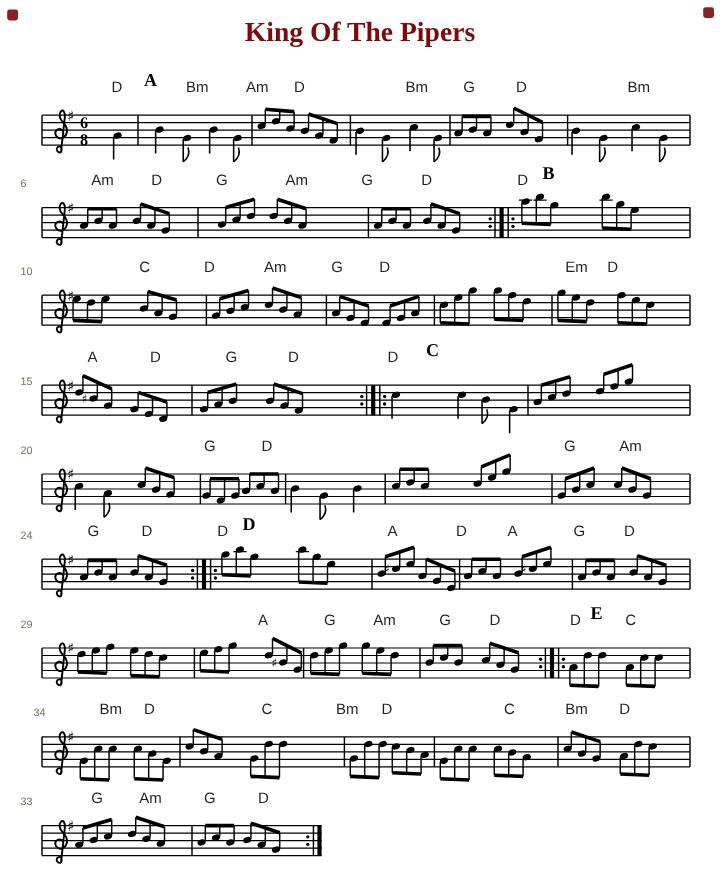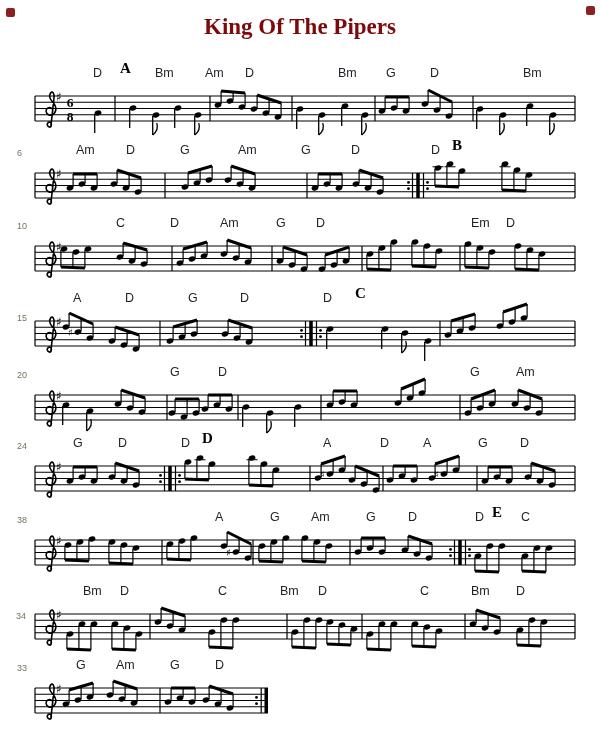--- a/index.html
+++ b/index.html
@@ -655,21 +655,21 @@
         <line x1="498.9" y1="47" x2="498.9" y2="72" stroke="#000000" stroke-width="1.2"></line>
         <line x1="474.9" y1="71" x2="498.9" y2="72" stroke="#000000" stroke-width="3"></line>
         <ellipse cx="525" cy="56" rx="3.5" ry="2.5" transform="rotate(-18 525 56)" fill="#000000"></ellipse>
         <ellipse cx="537" cy="48" rx="3.5" ry="2.5" transform="rotate(-18 537 48)" fill="#000000"></ellipse>
         <ellipse cx="549" cy="48" rx="3.5" ry="2.5" transform="rotate(-18 549 48)" fill="#000000"></ellipse>
         <line x1="521.9" y1="57" x2="521.9" y2="71" stroke="#000000" stroke-width="1.2"></line>
         <line x1="533.9" y1="49" x2="533.9" y2="71.5" stroke="#000000" stroke-width="1.2"></line>
         <line x1="545.9" y1="49" x2="545.9" y2="72" stroke="#000000" stroke-width="1.2"></line>
         <line x1="521.9" y1="71" x2="545.9" y2="72" stroke="#000000" stroke-width="3"></line>
       </svg>
-      <span class="measure-number" style="left: 17px; top: 515px; color: rgb(122, 111, 96);">38</span>
+      <span class="measure-number" style="left: 17px; top: 515px; color: rgb(122, 111, 96);">29</span>
       <span class="chord" style="left: 215px; top: 510px; color: rgb(31, 31, 40);">A</span>
       <span class="chord" style="left: 270px; top: 510px; color: rgb(31, 31, 40);">G</span>
       <span class="chord" style="left: 311px; top: 510px; color: rgb(31, 31, 40);">Am</span>
       <span class="chord" style="left: 366px; top: 510px; color: rgb(31, 31, 40);">G</span>
       <span class="chord" style="left: 408px; top: 510px; color: rgb(31, 31, 40);">D</span>
       <span class="chord" style="left: 475px; top: 510px; color: rgb(31, 31, 40);">D</span>
       <span class="chord" style="left: 521px; top: 510px; color: rgb(31, 31, 40);">C</span>
       <span class="section-letter" style="left: 492px; top: 504px;">E</span>
       <svg width="600" height="92" viewBox="0 0 600 92" style="top: 574px;">
         <line x1="35" y1="40" x2="575" y2="40" stroke="#000000" stroke-width="1"></line>
@@ -751,21 +751,21 @@
         <line x1="500.1" y1="57" x2="500.1" y2="44" stroke="#000000" stroke-width="1.2"></line>
         <line x1="476.1" y1="36" x2="500.1" y2="44" stroke="#000000" stroke-width="3"></line>
         <ellipse cx="520" cy="56" rx="3.5" ry="2.5" transform="rotate(-18 520 56)" fill="#000000"></ellipse>
         <ellipse cx="532" cy="46" rx="3.5" ry="2.5" transform="rotate(-18 532 46)" fill="#000000"></ellipse>
         <ellipse cx="544" cy="48" rx="3.5" ry="2.5" transform="rotate(-18 544 48)" fill="#000000"></ellipse>
         <line x1="516.9" y1="57" x2="516.9" y2="71" stroke="#000000" stroke-width="1.2"></line>
         <line x1="528.9" y1="47" x2="528.9" y2="71.5" stroke="#000000" stroke-width="1.2"></line>
         <line x1="540.9" y1="49" x2="540.9" y2="72" stroke="#000000" stroke-width="1.2"></line>
         <line x1="516.9" y1="71" x2="540.9" y2="72" stroke="#000000" stroke-width="3"></line>
       </svg>
-      <span class="measure-number" style="left: 16px; top: 589px; color: rgb(122, 111, 96); margin-top: 22px;">34</span>
+      <span class="measure-number" style="left: 28px; top: 589px; color: rgb(122, 111, 96);">34</span>
       <span class="chord" style="left: 83px; top: 584px; color: rgb(31, 31, 40);">Bm</span>
       <span class="chord" style="left: 120px; top: 584px; color: rgb(31, 31, 40);">D</span>
       <span class="chord" style="left: 218px; top: 584px; color: rgb(31, 31, 40);">C</span>
       <span class="chord" style="left: 280px; top: 584px; color: rgb(31, 31, 40);">Bm</span>
       <span class="chord" style="left: 318px; top: 584px; color: rgb(31, 31, 40);">D</span>
       <span class="chord" style="left: 420px; top: 584px; color: rgb(31, 31, 40);">C</span>
       <span class="chord" style="left: 471px; top: 584px; color: rgb(31, 31, 40);">Bm</span>
       <span class="chord" style="left: 516px; top: 584px; color: rgb(31, 31, 40);">D</span>
       <svg width="600" height="92" viewBox="0 0 600 92" style="top: 648px;">
         <line x1="35" y1="40" x2="268" y2="40" stroke="#000000" stroke-width="1"></line>

